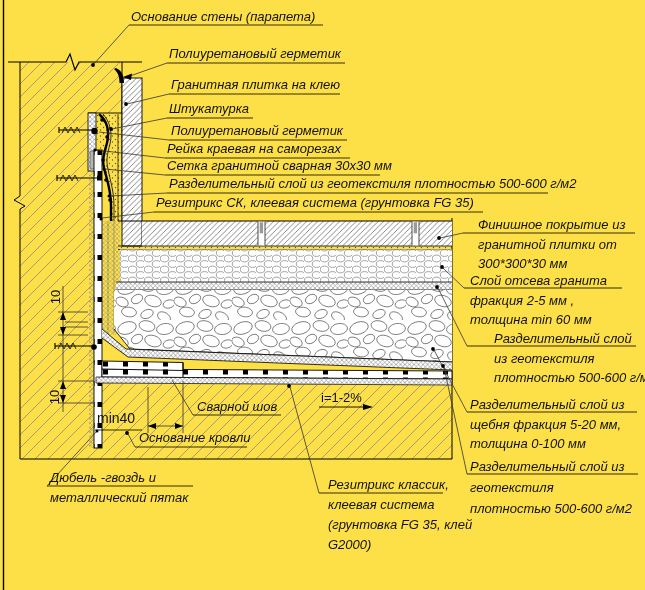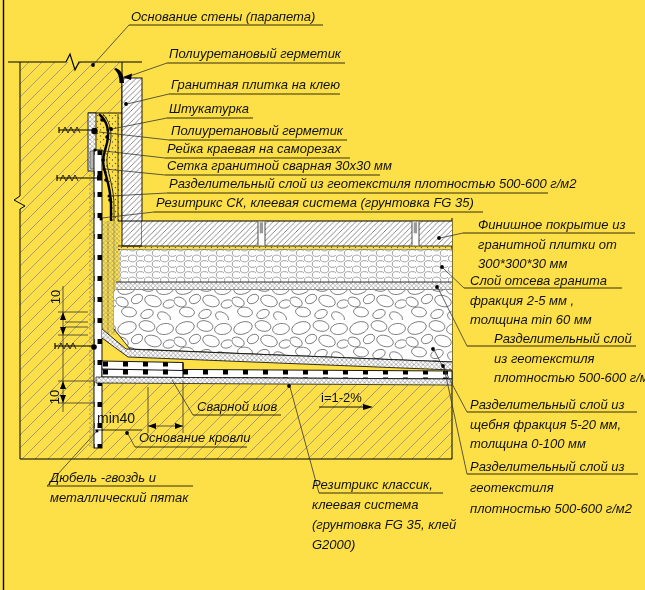--- a/index.html
+++ b/index.html
@@ -295,21 +295,21 @@
   </div>
 
   <div class="lbl" style="left:197px;top:399px">Сварной шов</div>
   <div class="lbl upright min40" style="left:97px;top:410px">min40</div>
   <div class="lbl" style="left:139px;top:430px">Основание кровли</div>
   <div class="lbl lh19" style="left:50px;top:468px">
     <div class="ln">Дюбель -гвоздь и</div>
     <div class="ln">металлический пятак</div>
   </div>
   <div class="lbl upright" style="left:321px;top:390px">i=1-2%</div>
-  <div class="lbl lh20" style="left:312px;top:475px">
+  <div class="lbl lh20" style="left:328px;top:475px">
     <div class="ln">Резитрикс классик,</div>
     <div class="ln">клеевая система</div>
     <div class="ln">(грунтовка FG 35, клей</div>
     <div class="ln">G2000)</div>
   </div>
 
   <div class="lbl upright rot" style="left:41px;top:289px">10</div>
   <div class="lbl upright rot" style="left:40px;top:389px">10</div>
 
 </div>

